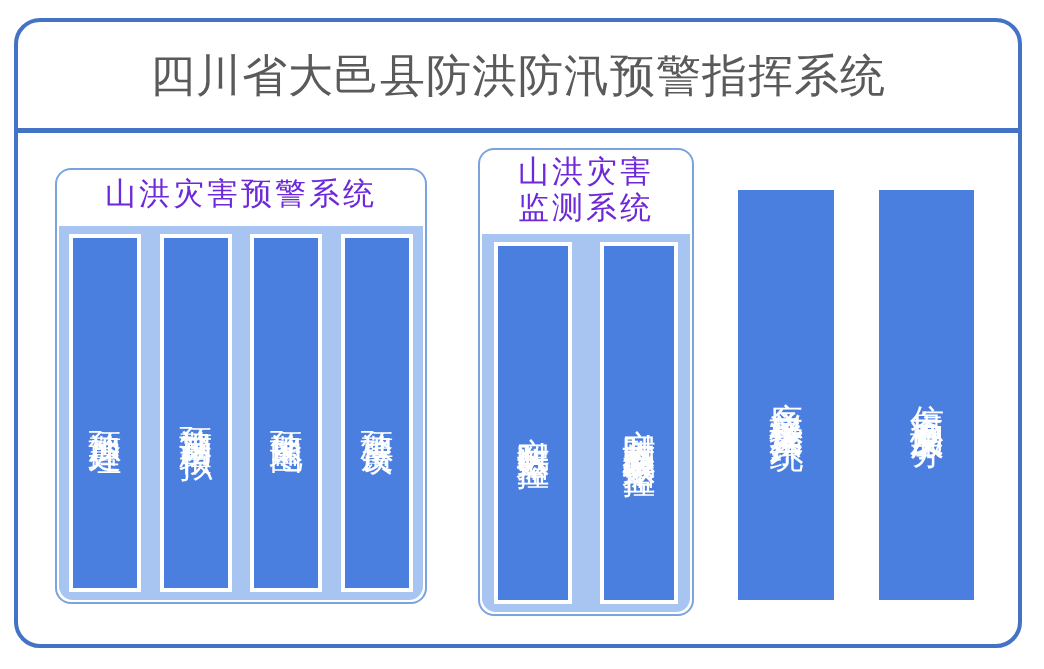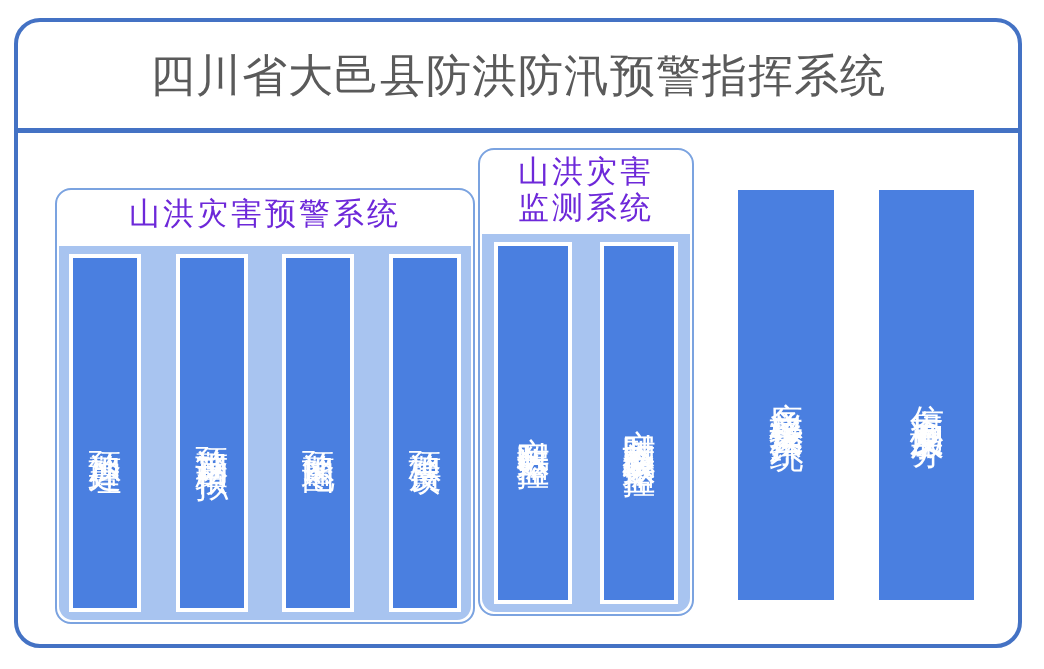--- a/index.html
+++ b/index.html
@@ -126,22 +126,22 @@
   }
   .solid-bar .bar-label {
     font-size: 34px;
     line-height: 40px;
     letter-spacing: 5px;
   }
 
   
   #group-warning {
     left: 55px;
-    top: 188px;
-    width: 420px;
+    top: 168px;
+    width: 372px;
     height: 436px;
   }
   #group-warning .group-title { top: 6px; }
   #group-warning .group-fill {
     top: 56px;
     padding: 8px 10px 8px 10px;
   }
   #group-warning .bar { width: 72px; }
 
   #group-monitor {

